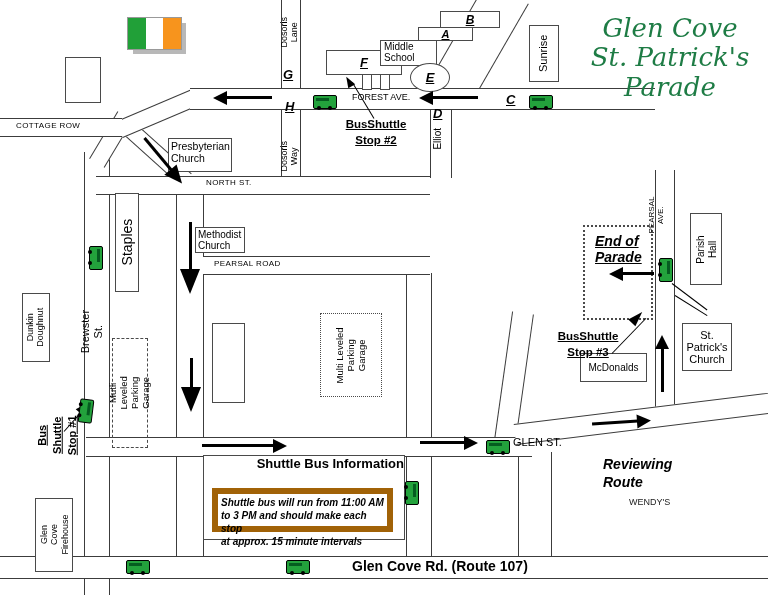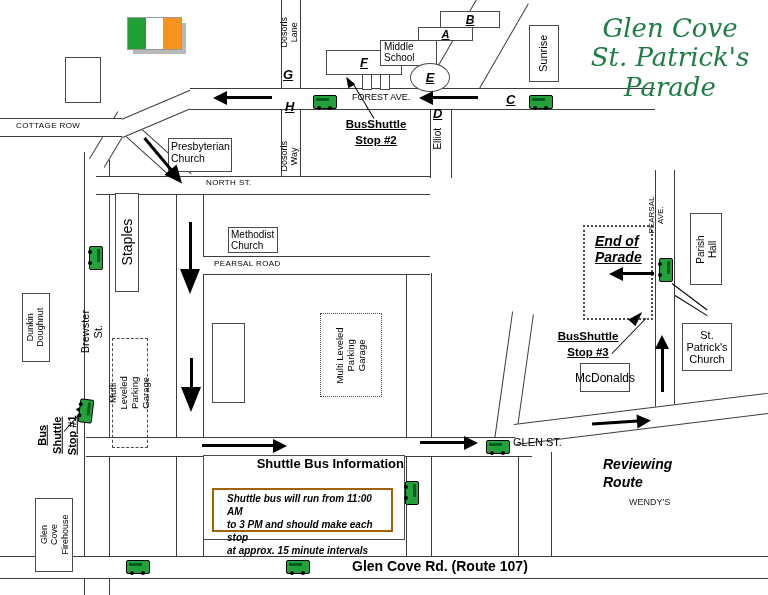--- a/index.html
+++ b/index.html
@@ -103,21 +103,21 @@
       <span class="ltr" style="position:static;font-size:12px;">B</span>
     </div>
   <div class="bx ctr" style="left:410px;top:63px;width:40px;height:29px;border-radius:50%;">
       <span class="ltr" style="position:static;">E</span>
     </div>
   <div class="bx vtx" style="left:529px;top:25px;width:30px;height:57px;font-size:11px;">
       <span>Sunrise</span>
     </div>
   <div class="bx" style="left:168px;top:138px;width:64px;height:34px;font-size:10.5px;padding:1px 2px;"><span class="pre">Presbyterian
 Church</span></div>
-  <div class="bx" style="left:228px;top:227px;width:50px;height:26px;font-size:10px;padding:1px 2px;"><span class="pre">Methodist
+  <div class="bx" style="left:195px;top:227px;width:50px;height:26px;font-size:10px;padding:1px 2px;"><span class="pre">Methodist
 Church</span></div>
   <div class="bx vtx" style="left:115px;top:193px;width:24px;height:99px;font-size:14px;">
       <span>Staples</span>
     </div>
   <div class="bx vtx" style="left:22px;top:293px;width:28px;height:69px;font-size:9px;">
       <span>Dunkin
 Doughnut</span>
     </div>
   <div class="bx vtx dashed nobg" style="left:112px;top:338px;width:36px;height:110px;font-size:9.5px;border-width:1px;">
       <span>Mutli Leveled
@@ -125,42 +125,42 @@
     </div>
   <div class="bx" style="left:212px;top:323px;width:33px;height:80px;"></div>
   <div class="bx vtx dotted nobg" style="left:320px;top:313px;width:62px;height:84px;font-size:9.5px;border-width:1px;">
       <span>Multi Leveled
 Parking Garage</span>
     </div>
   <div class="bx vtx" style="left:35px;top:498px;width:38px;height:74px;font-size:9px;">
       <span>Glen Cove
 Firehouse</span>
     </div>
-  <div class="bx ctr" style="left:580px;top:363px;width:50px;height:29px;font-size:12px;">
+  <div class="bx ctr" style="left:580px;top:353px;width:67px;height:29px;font-size:10px;">
       <span>McDonalds</span>
     </div>
   <div class="bx vtx" style="left:690px;top:213px;width:32px;height:72px;font-size:10px;">
       <span>Parish
 Hall</span>
     </div>
   <div class="bx ctr" style="left:682px;top:323px;width:50px;height:48px;font-size:11px;">
       <span class="pre">St.
 Patrick's
 Church</span>
     </div>
 
   <div class="bx dotted nobg" style="left:583px;top:225px;width:70px;height:95px;border-width:2px;">
     <div class="pre" style="margin:6px 0 0 10px;font-weight:bold;font-style:italic;font-size:14px;text-decoration:underline;">End of
 Parade</div>
   </div>
 
   <div class="bx" style="left:203px;top:455px;width:202px;height:85px;">
     <div style="text-align:right;font-weight:bold;font-size:13px;margin-top:0;">Shuttle Bus Information</div>
-    <div class="pre" style="position:absolute;left:8px;top:32px;width:181px;height:44px;border:2px solid #a16207;
-                font-size:10px;font-weight:bold;font-style:italic;padding:2px 13px;box-sizing:border-box;line-height:1.3;">Shuttle bus will run from 11:00 AM
+    <div class="pre" style="position:absolute;left:8px;top:32px;width:181px;height:44px;border:6px solid #a16207;
+                font-size:10px;font-weight:bold;font-style:italic;padding:2px 3px;box-sizing:border-box;line-height:1.3;">Shuttle bus will run from 11:00 AM
 to 3 PM and should make each stop
 at approx. 15 minute intervals</div>
   </div>
 
   <div class="lbl st" style="left:16px;top:121px;">COTTAGE ROW</div>
   <div class="lbl st" style="left:206px;top:178px;">NORTH ST.</div>
   <div class="lbl st" style="left:214px;top:259px;">PEARSAL ROAD</div>
   <div class="lbl" style="left:352px;top:92px;font-size:9px;">FOREST AVE.</div>
   <div class="lbl" style="left:513px;top:436px;font-size:11px;">GLEN ST.</div>
   <div class="lbl" style="left:352px;top:558px;font-size:14px;font-weight:600;">Glen Cove Rd. (Route 107)</div>

